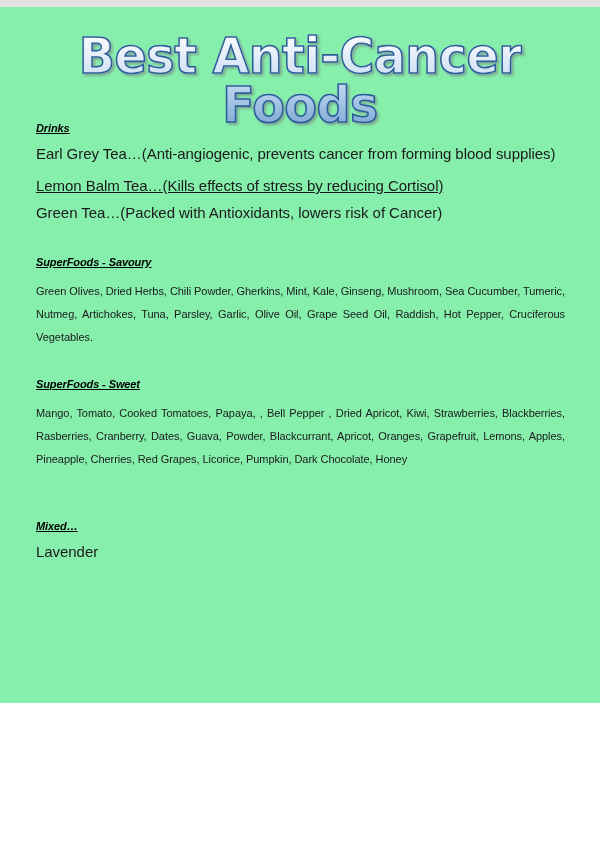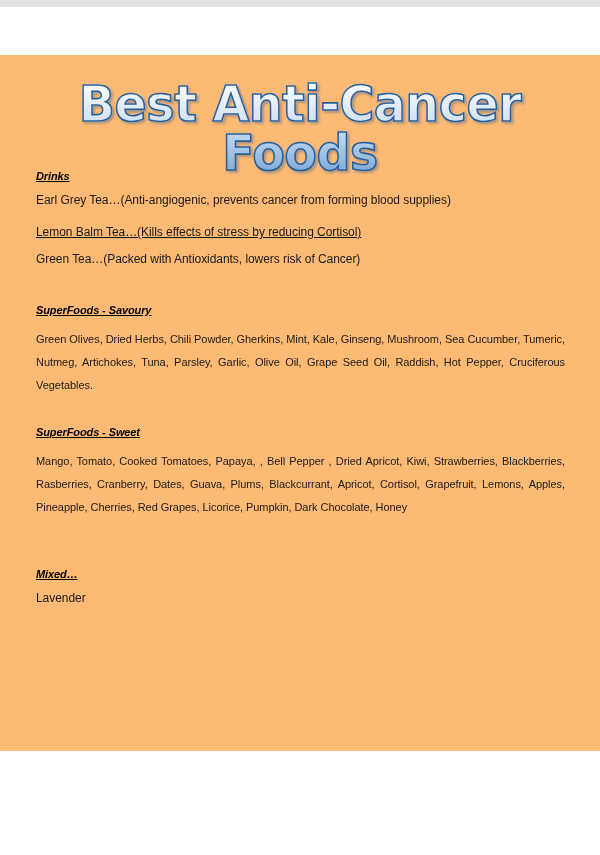--- a/index.html
+++ b/index.html
@@ -24,22 +24,21 @@
     height: 7px;
     background: #e2e2e2;
   }
 
   .page {
     position: absolute;
     top: 7px;
     left: 0;
     width: 600px;
     height: 696px;
-    background: #fdba74;
-    margin-top: 48px;
+    background: #86efac;
   }
 
   
   .wordart-wrap {
     position: absolute;
     left: 0;
     width: 600px;
     height: 60px;
   }
   .wordart-wrap.title { top: 25px; text-align: center; }
@@ -81,21 +80,21 @@
   .sec-head {
     font-size: 11px;
     font-weight: bold;
     font-style: italic;
     text-decoration: underline;
     color: #000000;
     letter-spacing: -0.1px;
   }
 
   .line {
-    font-size: 12px;
+    font-size: 15px;
     color: #1a1a1a;
     letter-spacing: -0.05px;
   }
 
   .para {
     font-size: 11px;
     color: #1a1a1a;
     text-align: justify;
     line-height: 23px;
     letter-spacing: -0.05px;
@@ -137,21 +136,21 @@
     <div class="blk b-drink-2 line">Green Tea…(Packed with Antioxidants, lowers risk of Cancer)</div>
 
     <div class="blk b-sav-head">
       <span class="sec-head">SuperFoods - Savoury</span>
     </div>
     <div class="blk b-sav-body para">Green Olives, Dried Herbs, Chili Powder, Gherkins, Mint, Kale, Ginseng, Mushroom, Sea Cucumber, Tumeric, Nutmeg, Artichokes, Tuna,  Parsley, Garlic, Olive Oil,  Grape Seed Oil, Raddish, Hot Pepper, Cruciferous Vegetables.</div>
 
     <div class="blk b-sweet-head">
       <span class="sec-head">SuperFoods - Sweet</span>
     </div>
-    <div class="blk b-sweet-body para">Mango, Tomato, Cooked Tomatoes, Papaya, , Bell Pepper , Dried Apricot, Kiwi, Strawberries, Blackberries, Rasberries, Cranberry, Dates, Guava, Plums, Blackcurrant, Apricot, Cortisol, Grapefruit, Lemons, Apples, Pineapple, Cherries, Red Grapes, Licorice, Pumpkin, Dark Chocolate, Honey</div>
+    <div class="blk b-sweet-body para">Mango, Tomato, Cooked Tomatoes, Papaya, , Bell Pepper , Dried Apricot, Kiwi, Strawberries, Blackberries, Rasberries, Cranberry, Dates, Guava, Powder, Blackcurrant, Apricot, Oranges, Grapefruit, Lemons, Apples, Pineapple, Cherries, Red Grapes, Licorice, Pumpkin, Dark Chocolate, Honey</div>
 
     <div class="blk b-mixed-head">
       <span class="sec-head">Mixed…</span>
     </div>
     <div class="blk b-mixed-body line">Lavender</div>
 
   </div>
 
 
 </div>

